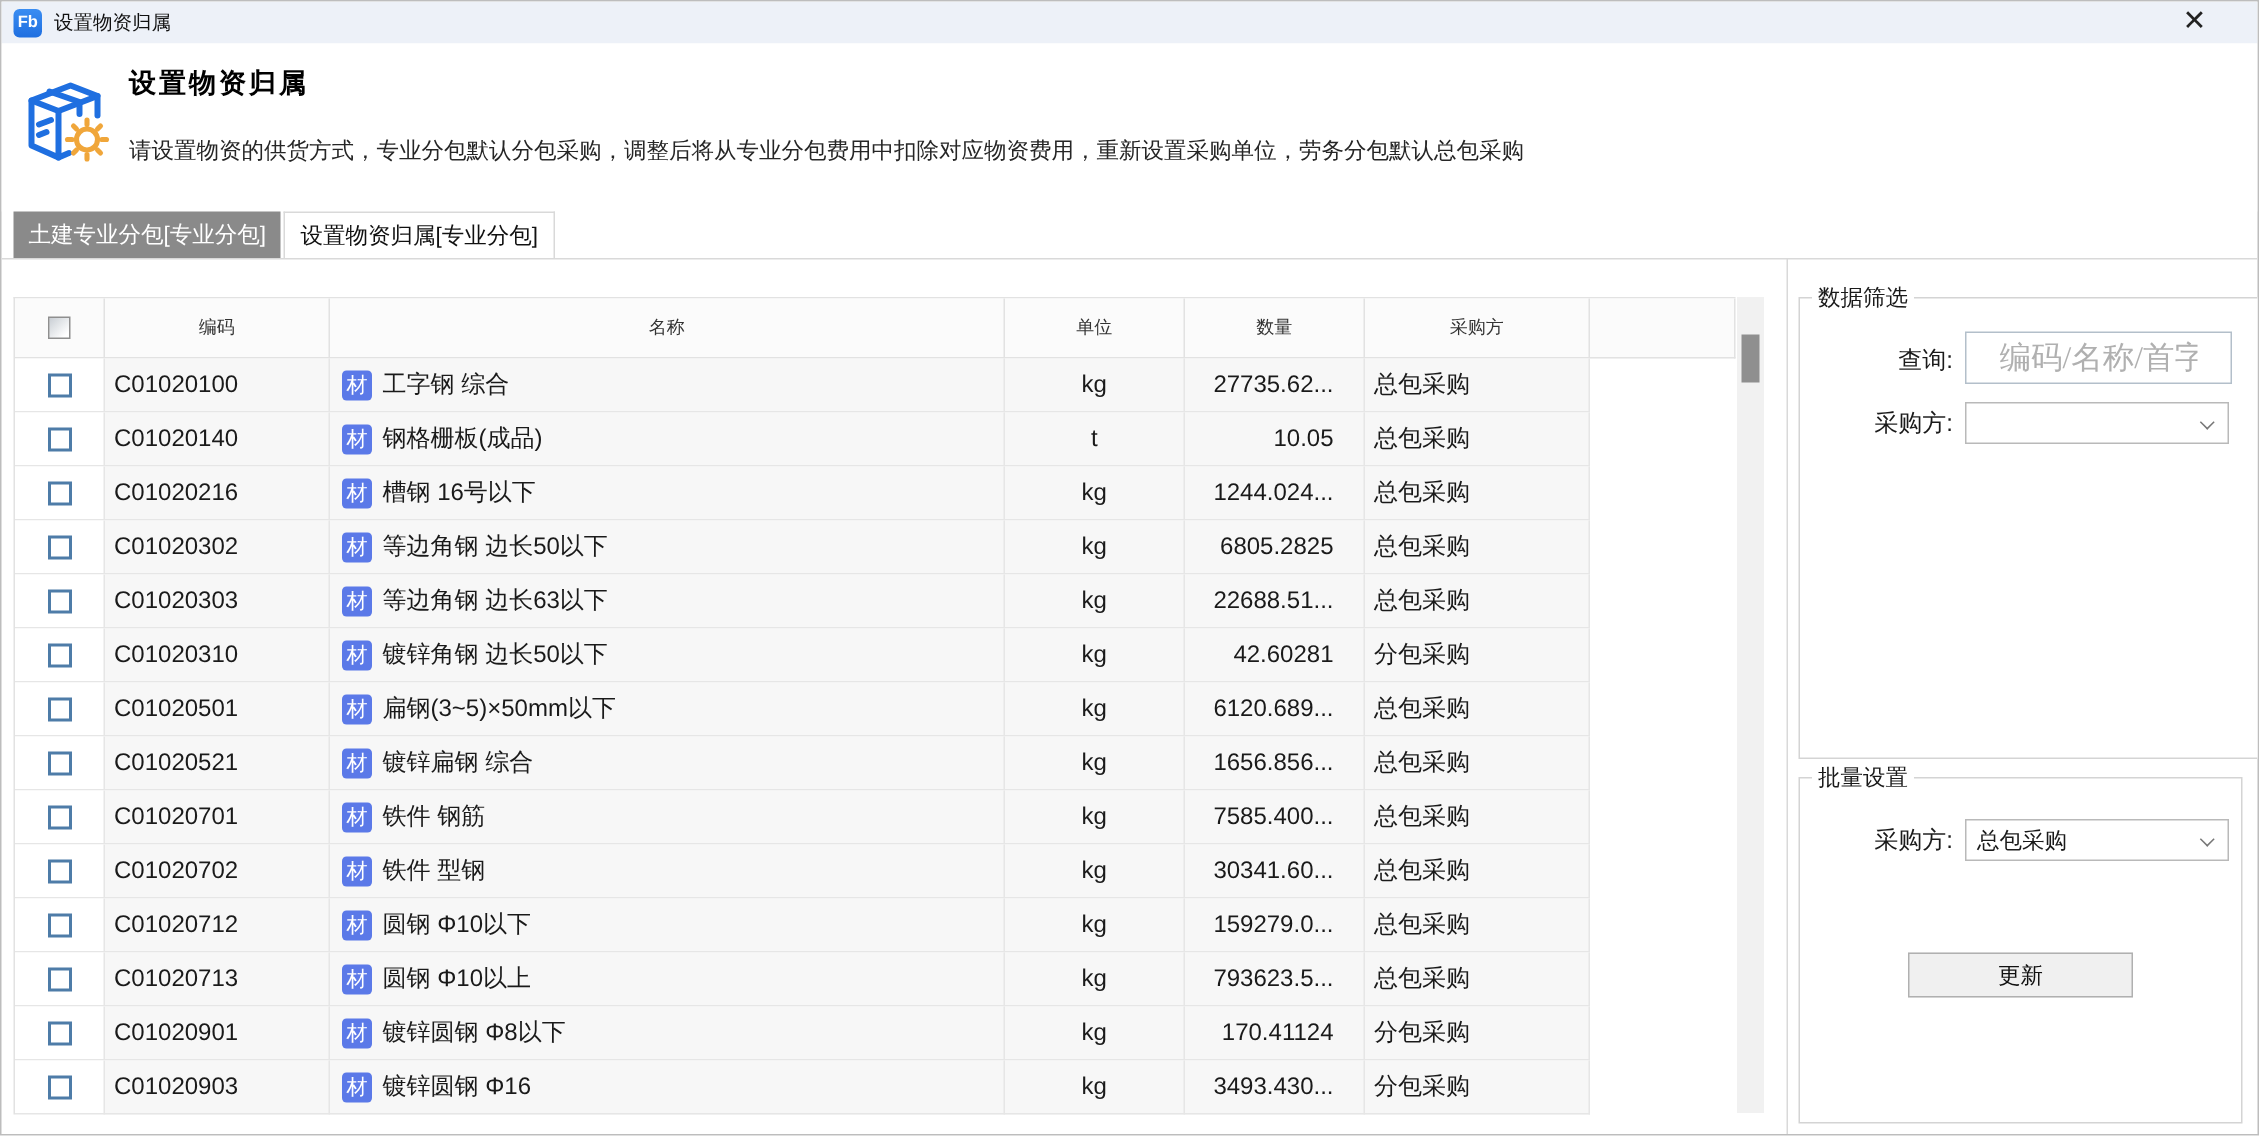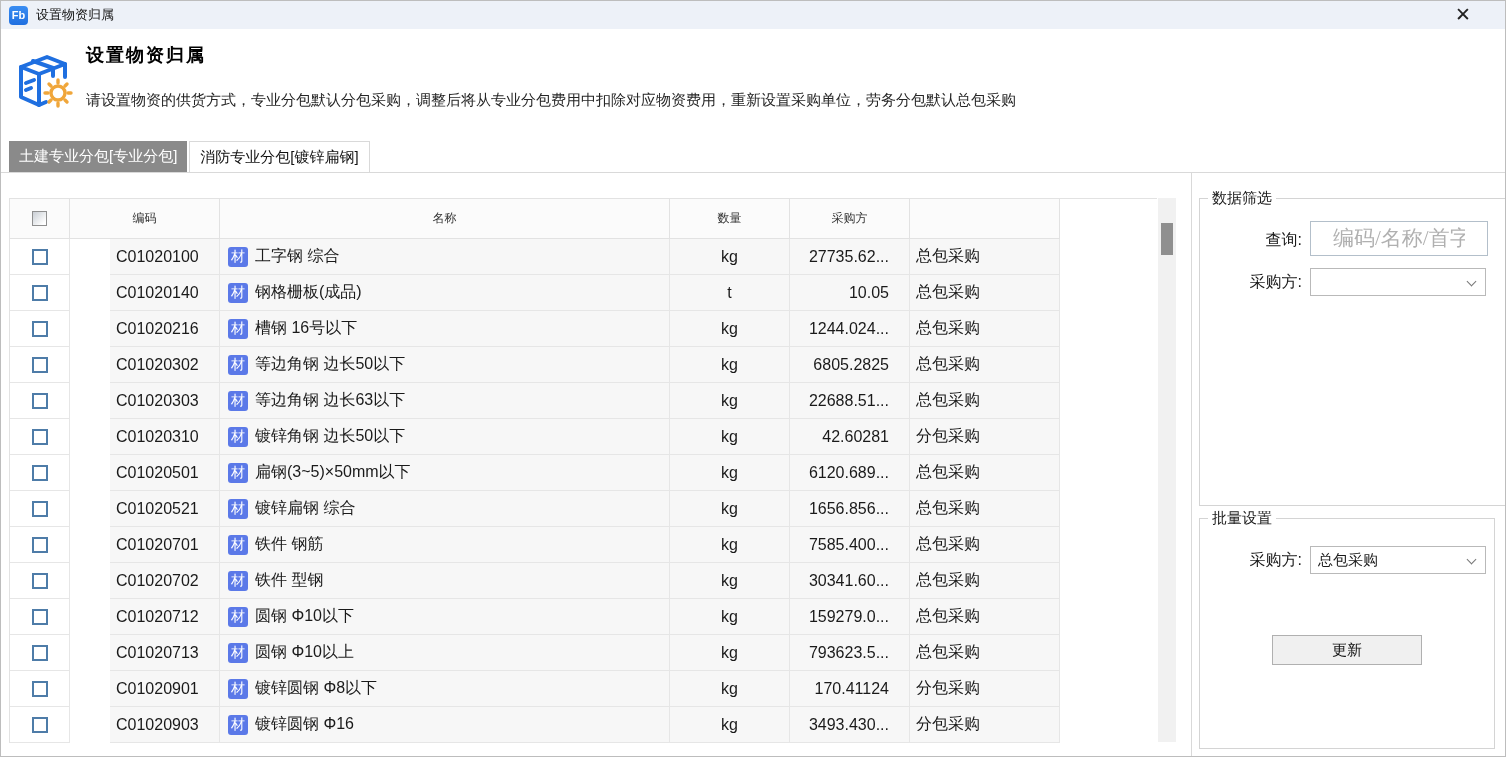--- a/index.html
+++ b/index.html
@@ -26,21 +26,21 @@
   .content-top-line { position:absolute; top:171px; left:0; right:0; height:1px; background:#d9d9d9; }
   .vdivider { position:absolute; left:1190px; top:171px; bottom:0; width:1px; background:#d9d9d9; }
 
   
   .grid-table { position:absolute; left:8px; top:197px; border-left:1px solid #e2e2e2; border-top:1px solid #e2e2e2; background:#fff; }
   .thead { display:grid; grid-template-columns:60px 150px 450px 120px 120px 150px 97px; height:40px; }
   .hcell { border-right:1px solid #e2e2e2; border-bottom:1px solid #e2e2e2; background:#fbfbfb; display:flex; align-items:center; justify-content:center; font-size:12px; color:#333; }
   .trow { display:grid; grid-template-columns:60px 150px 450px 120px 120px 150px; cursor:default; }
   .tcell { border-right:1px solid #e6e6e6; border-bottom:1px solid #e6e6e6; background:#f7f7f7; height:36px; display:flex; align-items:center; font-size:16px; color:#1a1a1a; overflow:hidden; white-space:nowrap; }
   .tcell.cbcell { background:#fff; justify-content:center; }
-  .tcell.code { padding-left:6px;margin-left:40px; }
+  .tcell.code { padding-left:6px; }
   .tcell.name { padding-left:8px; gap:7px; }
   .tcell.unit { justify-content:center; }
   .tcell.qty { justify-content:flex-end; padding-right:20px; }
   .tcell.buyer { padding-left:6px; }
   .cb { width:16px; height:16px; border:2px solid #4e7ca8; background:#fff; cursor:pointer; }
   .cb.all { width:15px; height:15px; border:1px solid #8f8f8f; background:linear-gradient(135deg,#c9ced4 0%, #ffffff 85%); }
   .badge { width:20px; height:20px; border-radius:3px; background:#5b79e8; color:#fff; font-size:14px; display:flex; align-items:center; justify-content:center; flex:none; }
 
   
   .vscroll { position:absolute; left:1157px; top:197px; width:18px; height:544px; background:#f1f1f1; }
@@ -93,32 +93,33 @@
           <line x1="52" y1="39" x2="54" y2="37"></line>
         </g>
       </svg>
     </div>
     <div class="header-title">设置物资归属</div>
     <div class="header-desc">请设置物资的供货方式，专业分包默认分包采购，调整后将从专业分包费用中扣除对应物资费用，重新设置采购单位，劳务分包默认总包采购</div>
   </div>
 
   <div class="tabbar">
     <div class="tab active">土建专业分包[专业分包]</div>
-    <div class="tab inactive">消防专业分包[镀锌扁钢]</div>
+    <div class="tab inactive">设置物资归属[专业分包]</div>
   </div>
   <div class="content-top-line"></div>
   <div class="vdivider"></div>
 
   <div class="grid-table">
     <div class="thead">
       <div class="hcell">
         <div class="cb all"></div>
       </div>
       <div class="hcell">编码</div>
       <div class="hcell">名称</div>
+      <div class="hcell">单位</div>
       <div class="hcell">数量</div>
       <div class="hcell">采购方</div>
       <div class="hcell"></div>
     </div>
     <div>
     <div class="trow">
       <div class="tcell cbcell">
         <div class="cb"></div>
       </div>
       <div class="tcell code">C01020100</div>

